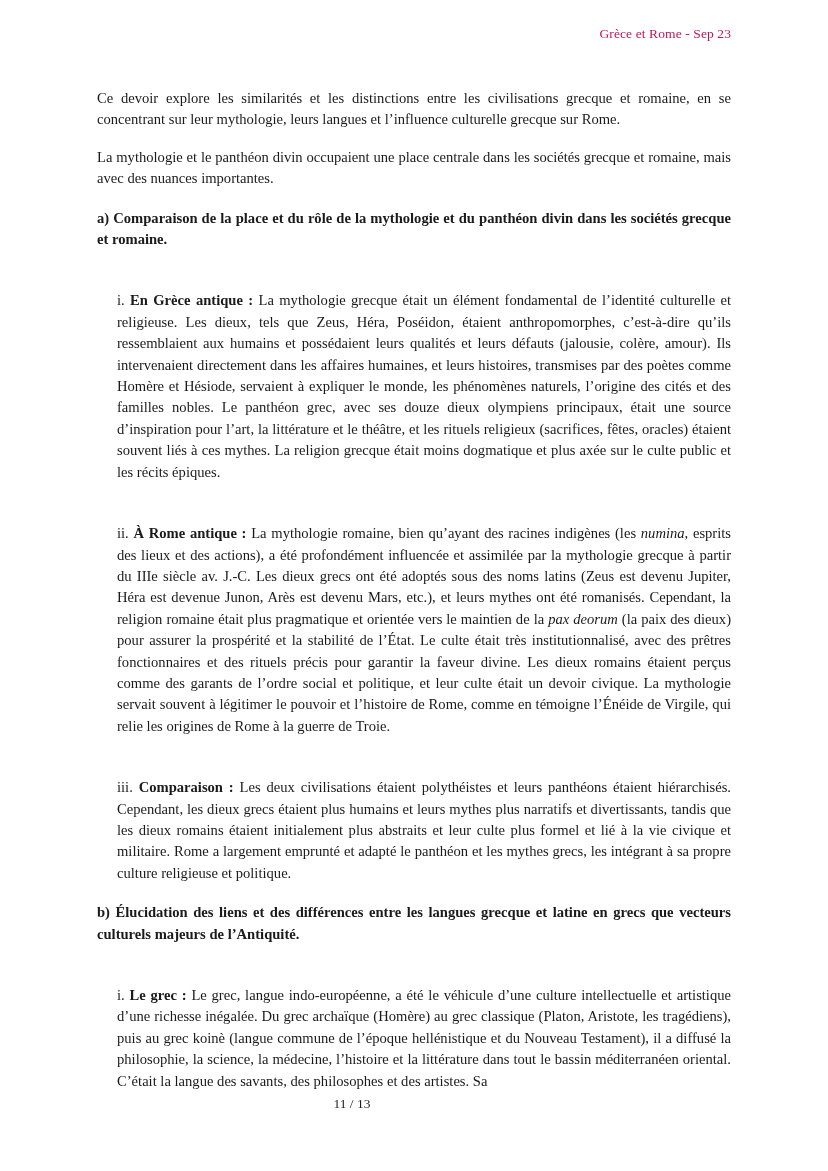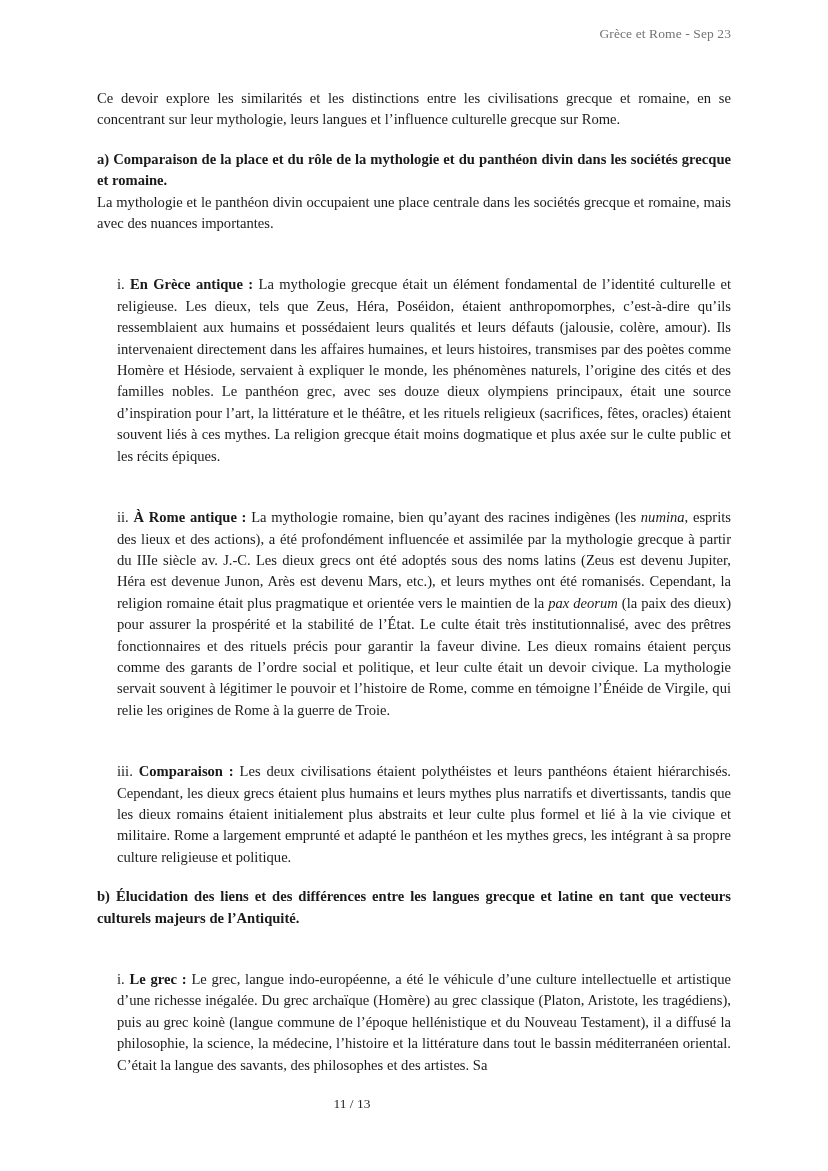--- a/index.html
+++ b/index.html
@@ -15,21 +15,21 @@
     font-family: "Liberation Serif", "DejaVu Serif", serif;
     color: #1a1a1a;
     overflow: hidden;
   }
   .running-header {
     position: absolute;
     top: 26px;
     right: 97px;
     font-size: 13.5px;
     letter-spacing: 0.1px;
-    color: #737373;
+    color: #be185d;
   }
   .content {
     position: absolute;
     left: 97px;
     top: 88px;
     width: 634px;
     font-size: 14.6px;
     line-height: 21.4px;
     text-align: justify;
   }
@@ -65,24 +65,24 @@
 </style>
 </head>
 <body>
 
 <div class="page">
   <div class="running-header">Grèce et Rome - Sep 23</div>
 
   <div class="content">
     <div>
         <p class="block paragraph"><span>Ce devoir explore les similarités et les distinctions entre les civilisations grecque et romaine, en se concentrant sur leur mythologie, leurs langues et l’influence culturelle grecque sur Rome.</span></p>
+        <p class="block section-intro"><span>La mythologie et le panthéon divin occupaient une place centrale dans les sociétés grecque et romaine, mais avec des nuances importantes.</span></p>
         <p class="block section-heading"><span class="bold">a) Comparaison de la place et du rôle de la mythologie et du panthéon divin dans les sociétés grecque et romaine.</span></p>
-        <p class="block section-intro"><span>La mythologie et le panthéon divin occupaient une place centrale dans les sociétés grecque et romaine, mais avec des nuances importantes.</span></p>
         <p class="block list-item"><span>i. </span><span class="bold">En Grèce antique :</span><span> La mythologie grecque était un élément fondamental de l’identité culturelle et religieuse. Les dieux, tels que Zeus, Héra, Poséidon, étaient anthropomorphes, c’est-à-dire qu’ils ressemblaient aux humains et possédaient leurs qualités et leurs défauts (jalousie, colère, amour). Ils intervenaient directement dans les affaires humaines, et leurs histoires, transmises par des poètes comme Homère et Hésiode, servaient à expliquer le monde, les phénomènes naturels, l’origine des cités et des familles nobles. Le panthéon grec, avec ses douze dieux olympiens principaux, était une source d’inspiration pour l’art, la littérature et le théâtre, et les rituels religieux (sacrifices, fêtes, oracles) étaient souvent liés à ces mythes. La religion grecque était moins dogmatique et plus axée sur le culte public et les récits épiques.</span></p>
         <p class="block list-item"><span>ii. </span><span class="bold">À Rome antique :</span><span> La mythologie romaine, bien qu’ayant des racines indigènes (les </span><span class="italic">numina</span><span>, esprits des lieux et des actions), a été profondément influencée et assimilée par la mythologie grecque à partir du IIIe siècle av. J.-C. Les dieux grecs ont été adoptés sous des noms latins (Zeus est devenu Jupiter, Héra est devenue Junon, Arès est devenu Mars, etc.), et leurs mythes ont été romanisés. Cependant, la religion romaine était plus pragmatique et orientée vers le maintien de la </span><span class="italic">pax deorum</span><span> (la paix des dieux) pour assurer la prospérité et la stabilité de l’État. Le culte était très institutionnalisé, avec des prêtres fonctionnaires et des rituels précis pour garantir la faveur divine. Les dieux romains étaient perçus comme des garants de l’ordre social et politique, et leur culte était un devoir civique. La mythologie servait souvent à légitimer le pouvoir et l’histoire de Rome, comme en témoigne l’Énéide de Virgile, qui relie les origines de Rome à la guerre de Troie.</span></p>
         <p class="block list-item"><span>iii. </span><span class="bold">Comparaison :</span><span> Les deux civilisations étaient polythéistes et leurs panthéons étaient hiérarchisés. Cependant, les dieux grecs étaient plus humains et leurs mythes plus narratifs et divertissants, tandis que les dieux romains étaient initialement plus abstraits et leur culte plus formel et lié à la vie civique et militaire. Rome a largement emprunté et adapté le panthéon et les mythes grecs, les intégrant à sa propre culture religieuse et politique.</span></p>
-        <p class="block section-heading"><span class="bold">b) Élucidation des liens et des différences entre les langues grecque et latine en tant que vecteurs culturels majeurs de l’Antiquité.</span></p>
+        <p class="block section-heading"><span class="bold">b) Élucidation des liens et des différences entre les langues grecque et latine en grecs que vecteurs culturels majeurs de l’Antiquité.</span></p>
         <p class="block list-item"><span>i. </span><span class="bold">Le grec :</span><span> Le grec, langue indo-européenne, a été le véhicule d’une culture intellectuelle et artistique d’une richesse inégalée. Du grec archaïque (Homère) au grec classique (Platon, Aristote, les tragédiens), puis au grec koinè (langue commune de l’époque hellénistique et du Nouveau Testament), il a diffusé la philosophie, la science, la médecine, l’histoire et la littérature dans tout le bassin méditerranéen oriental. C’était la langue des savants, des philosophes et des artistes. Sa</span></p>
       </div>
   </div>
 
   <div class="page-footer">11 / 13</div>
 </div>
 
 </body></html>

